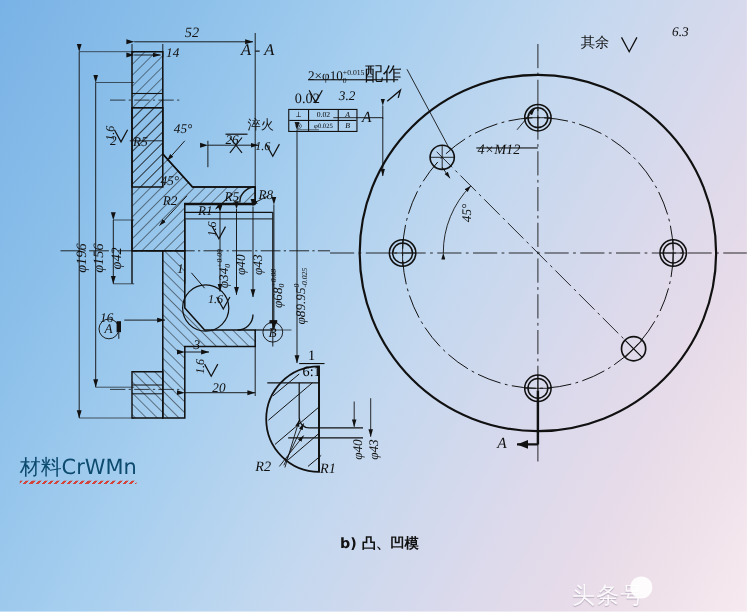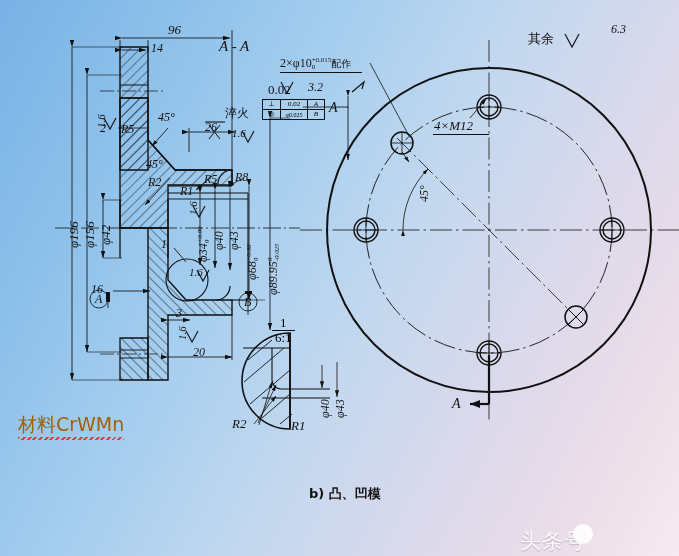--- a/index.html
+++ b/index.html
@@ -13,21 +13,21 @@
   svg.draw{position:absolute;left:0;top:0;width:679px;height:556px;}
   .txt{position:absolute;white-space:nowrap;color:#111;font-family:"Liberation Serif",serif;}
   .it{font-style:italic;}
   .cn{font-family:"DejaVu Sans",sans-serif;}
   .rot90{transform-origin:0 0;transform:rotate(-90deg);}
   .frac{position:absolute;text-align:center;line-height:1.05;}
   .frac .top{display:block;border-bottom:1px solid #111;padding:0 3px;}
   .frac .bot{display:block;padding:0 3px;}
   .stack{display:inline-block;vertical-align:middle;font-size:0.58em;line-height:1.0;text-align:left;}
   .stack span{display:block;}
-  .material{font-size:19px;color:#a16207;}
+  .material{font-size:19px;color:#0c4a6e;}
   .matline{position:relative;display:inline-block;}
   .squig{position:absolute;left:0;right:0;bottom:-2px;height:3px;
      background:repeating-linear-gradient(135deg,#d4443b 0 2px,transparent 2px 4px);}
   .wm{position:absolute;color:#fff;opacity:.85;font-family:"DejaVu Sans",sans-serif;
       text-shadow:0 1px 1px rgba(120,110,140,.55);}
   .wmlogo{position:absolute;width:20px;height:20px;border-radius:50%;background:#fff;opacity:.9;}
   .tolbox{position:absolute;border:1px solid #111;background:rgba(255,255,255,0.06);
       font-size:7px;line-height:1;display:flex;flex-direction:column;}
   .tolrow{display:flex;border-bottom:1px solid #111;}
   .tolrow:last-child{border-bottom:none;}
@@ -241,21 +241,21 @@
 
       <line x1="254" y1="424" x2="276" y2="396" stroke-width="0.8" marker-end="url(#arS)"></line>
       <line x1="258" y1="423" x2="276" y2="385" stroke-width="0.8" marker-end="url(#arS)"></line>
       <line x1="259" y1="425" x2="272" y2="382" stroke-width="0.8" marker-end="url(#arS)"></line>
 
       <line x1="322" y1="365" x2="322" y2="388" stroke-width="0.8" marker-end="url(#ar)"></line>
       <line x1="337" y1="362" x2="337" y2="397" stroke-width="0.8" marker-end="url(#ar)"></line>
     </g>
   </svg>
 
-  <div class="txt it" style="left:168px;top:22px;font-size:13px;">96</div>
+  <div class="txt it" style="left:168px;top:22px;font-size:13px;">52</div>
   <div class="txt it" style="left:151px;top:41px;font-size:12px;">14</div>
   <div class="txt it" style="left:205px;top:120px;font-size:12px;">26</div>
   <div class="txt it" style="left:91px;top:282px;font-size:12px;">16</div>
   <div class="txt it" style="left:176px;top:306px;font-size:12px;">3</div>
   <div class="txt it" style="left:193px;top:345px;font-size:12px;">20</div>
   <div class="txt it" style="left:100px;top:121px;font-size:12px;">2</div>
 
   <div class="txt it" style="left:158px;top:110px;font-size:12px;">45°</div>
   <div class="txt it" style="left:146px;top:157px;font-size:12px;">45°</div>
 
@@ -320,26 +320,26 @@
       <div class="tolcell it" style="width:12px;">B</div>
     </div>
   </div>
 
   <div class="frac" style="left:272px;top:316px;font-size:13px;">
     <span class="top">1</span>
     <span class="bot">6:1</span>
   </div>
 
   <div class="txt" style="left:280px;top:56px;font-size:12px;">
-    <span>2×φ10</span><span class="stack"><span>+0.015</span><span>0</span></span><span class="cn" style="font-size:10px;">配作</span>
+    <span>2×φ10</span><span class="stack"><span>+0.015</span><span>0</span></span><span class="cn" style="font-size:17px;">配作</span>
   </div>
   <div style="position:absolute;left:280px;top:72px;width:82px;height:1px;background:#111;"></div>
   <div class="txt it" style="left:308px;top:80px;font-size:12px;">3.2</div>
 
-  <div class="txt it" style="left:434px;top:118px;font-size:13px;">4×M12</div>
+  <div class="txt it" style="left:434px;top:128px;font-size:13px;">4×M12</div>
   <div style="position:absolute;left:433px;top:134px;width:56px;height:1px;background:#111;"></div>
 
   <div class="txt it rot90" style="left:417px;top:202px;font-size:12px;">45°</div>
   <div class="txt it" style="left:329px;top:100px;font-size:14px;">A</div>
   <div class="txt it" style="left:452px;top:396px;font-size:14px;">A</div>
 
   <div class="txt cn" style="left:528px;top:30px;font-size:13px;">其余</div>
   <div class="txt it" style="left:563px;top:22px;font-size:12px;margin-left:48px;">6.3</div>
 
   <div class="txt it" style="left:232px;top:416px;font-size:13px;">R2</div>

